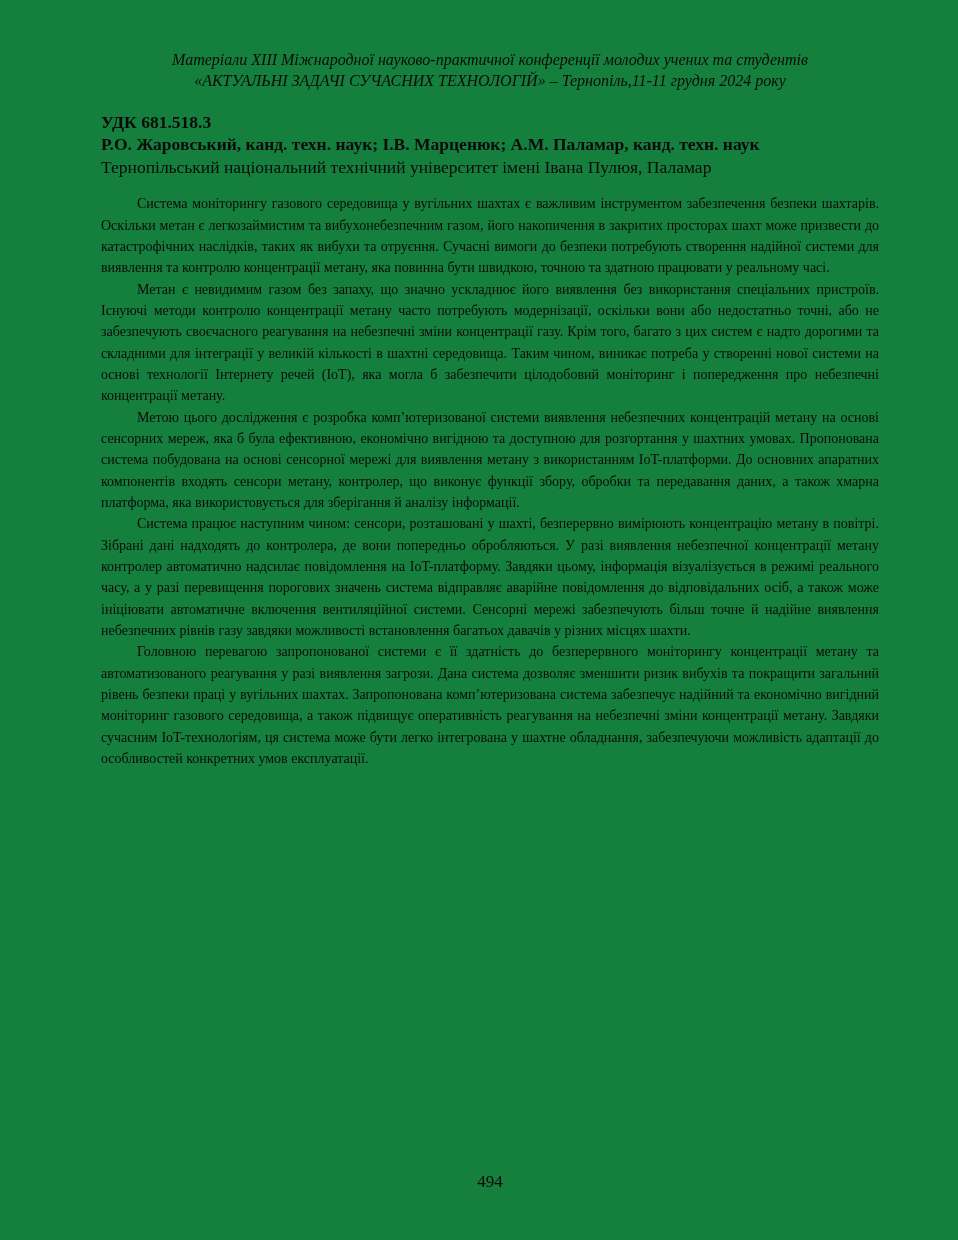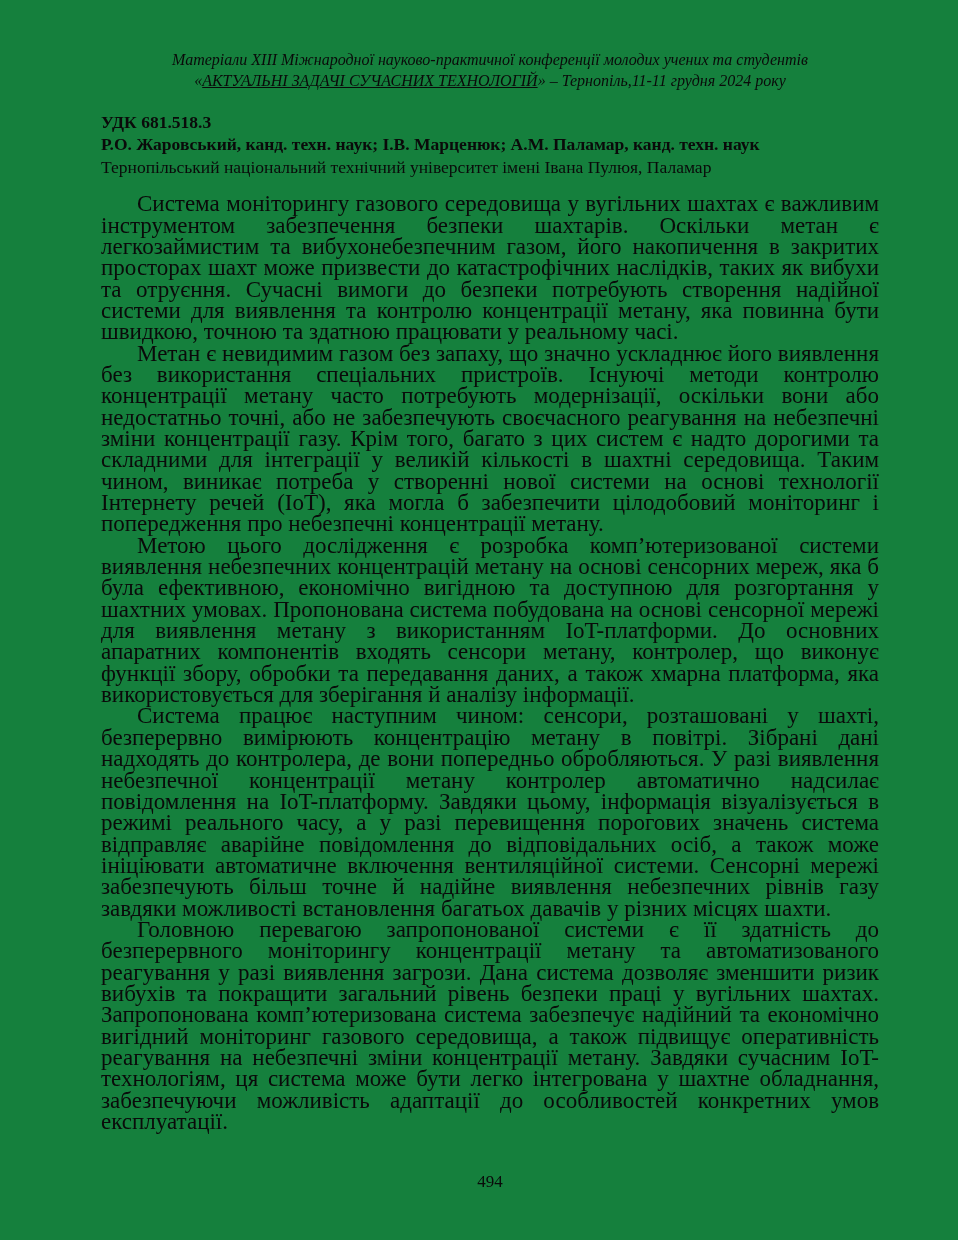--- a/index.html
+++ b/index.html
@@ -21,21 +21,21 @@
     width: 778px;
   }
   .header {
     margin-top: 49px;
     text-align: center;
     font-style: italic;
     font-size: 16px;
     line-height: 21px;
     white-space: nowrap;
   }
-  .header .u { text-decoration: underline; }
+  .header .u { }
   .meta {
     margin-top: 20px;
     font-size: 17.5px;
     line-height: 22.4px;
   }
   .bold { font-weight: bold; }
   .center { text-align: center; }
   .title-ua {
     margin-top: 15px;
     font-weight: bold;
@@ -44,21 +44,21 @@
     text-align: center;
   }
   .en-block {
     margin-top: 21px;
     font-weight: bold;
     font-size: 17.5px;
     line-height: 22.4px;
   }
   .body-text {
     margin-top: 10px;
-    font-size: 23px;
+    font-size: 14px;
     line-height: 21.35px;
   }
   .body-text p {
     margin: 0;
     text-align: justify;
     text-indent: 36px;
   }
   .page-number {
     position: absolute;
     left: 101px;

